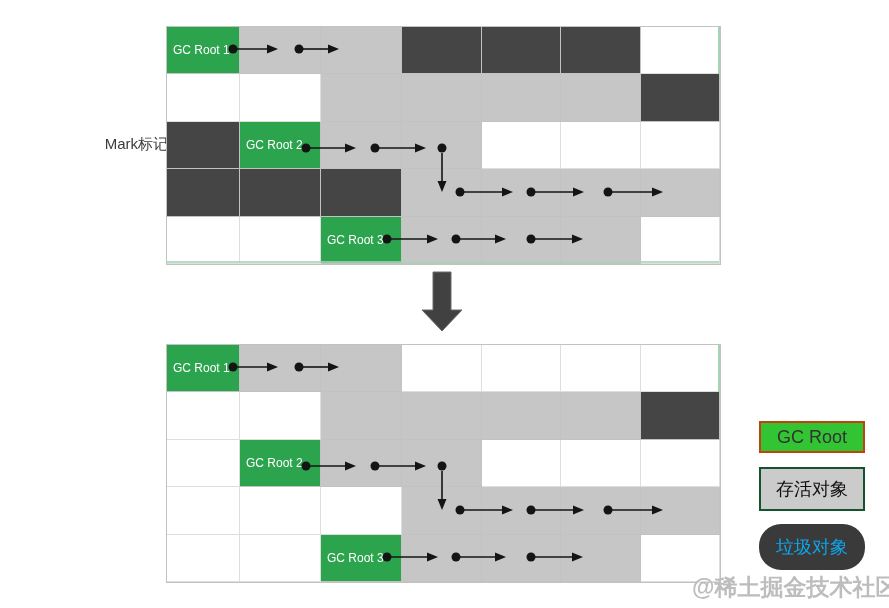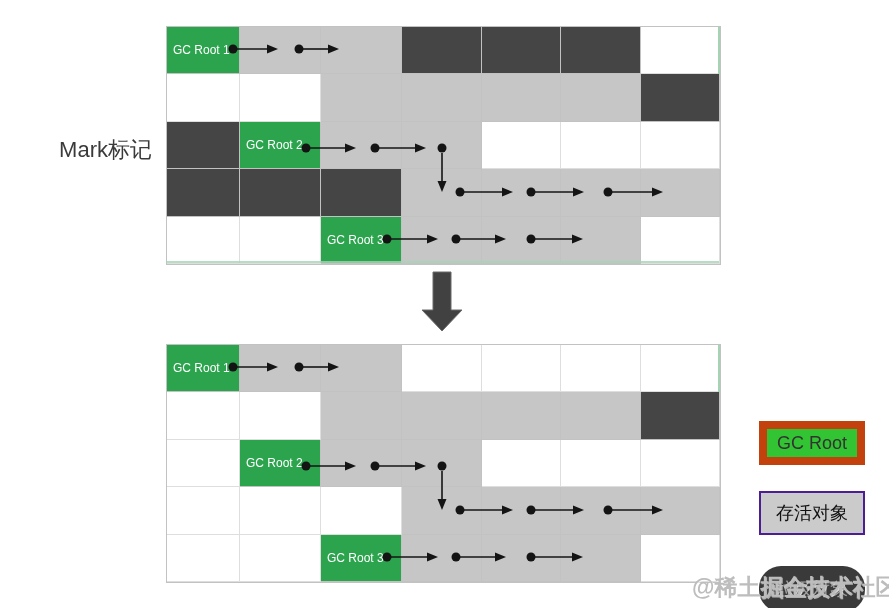--- a/index.html
+++ b/index.html
@@ -1,21 +1,21 @@
 <!DOCTYPE html>
 <html><head>
 <meta charset="utf-8">
 <style>
   html,body{margin:0;padding:0;background:#fff;}
   .canvas{
     position:relative;width:889px;height:608px;background:#fff;overflow:hidden;
     font-family:"Liberation Sans","DejaVu Sans",sans-serif;
   }
   
-  .phase-label{position:absolute;left:0;text-align:right;font-size:22px;color:var(--label-c);white-space:nowrap;}
+  .phase-label{position:absolute;left:0;text-align:right;font-size:15px;color:var(--label-c);white-space:nowrap;padding-left:16px;}
   .phase-label.mark{top:135px;width:152px;}
   .phase-label.sweep{top:471px;width:158px;}
   
   .grid{
     position:absolute;left:166px;width:553px;height:237px;
     display:grid;grid-template-columns:73px 81px 81px 80px 79px 80px 79px;
     grid-template-rows:repeat(5,1fr);
     border:1px solid var(--line);box-sizing:content-box;background:#fff;
   }
   #grid-mark{top:26px;} #grid-sweep{top:344px;}
@@ -28,23 +28,23 @@
   .cell.root span{white-space:nowrap;}
   
   .arrows{position:absolute;left:166px;width:553px;height:237px;pointer-events:none;}
   #arrows-mark{top:26px;} #arrows-sweep{top:344px;}
   
   .big-arrow{position:absolute;left:417px;top:271px;}
   
   .legend{position:absolute;left:759px;top:421px;width:106px;}
   .legend-item{width:106px;box-sizing:border-box;display:flex;align-items:center;justify-content:center;
     font-size:18px;}
-  .legend-item.l-root{height:44px;background:var(--legend-root);border:8px solid #c2410c;color:#333;margin-bottom:26px;}
-  .legend-item.l-live{height:44px;background:var(--legend-live);border:2px solid #4c1d95;color:#111;margin-bottom:31px;}
-  .legend-item.l-garbage{height:46px;background:var(--legend-garbage);color:#a3a3a3;border-radius:22px;}
+  .legend-item.l-root{height:32px;background:var(--legend-root);border:2px solid #c2410c;color:#333;margin-bottom:14px;}
+  .legend-item.l-live{height:44px;background:var(--legend-live);border:2px solid #14532d;color:#111;margin-bottom:13px;}
+  .legend-item.l-garbage{height:46px;background:var(--legend-garbage);color:#0ea5e9;border-radius:22px;}
   
   .wm1{position:absolute;left:614px;top:553px;font-size:26px;font-weight:700;letter-spacing:1px;
     color:var(--wm1);z-index:10;white-space:nowrap;}
   .wm2{position:absolute;left:692px;top:572px;font-size:23px;font-weight:700;
     color:var(--wm2);z-index:9;white-space:nowrap;text-shadow:1px 1px 0 rgba(255,255,255,.6);}
   
   .teal-edge{position:absolute;width:2px;height:47px;background:var(--teal);}
   .teal-edge.t1{left:718px;top:27px;} .teal-edge.t2{left:718px;top:345px;}
   .teal-bottom{position:absolute;left:166px;top:261px;width:553px;height:2px;background:var(--teal);opacity:.8;}
 </style>

